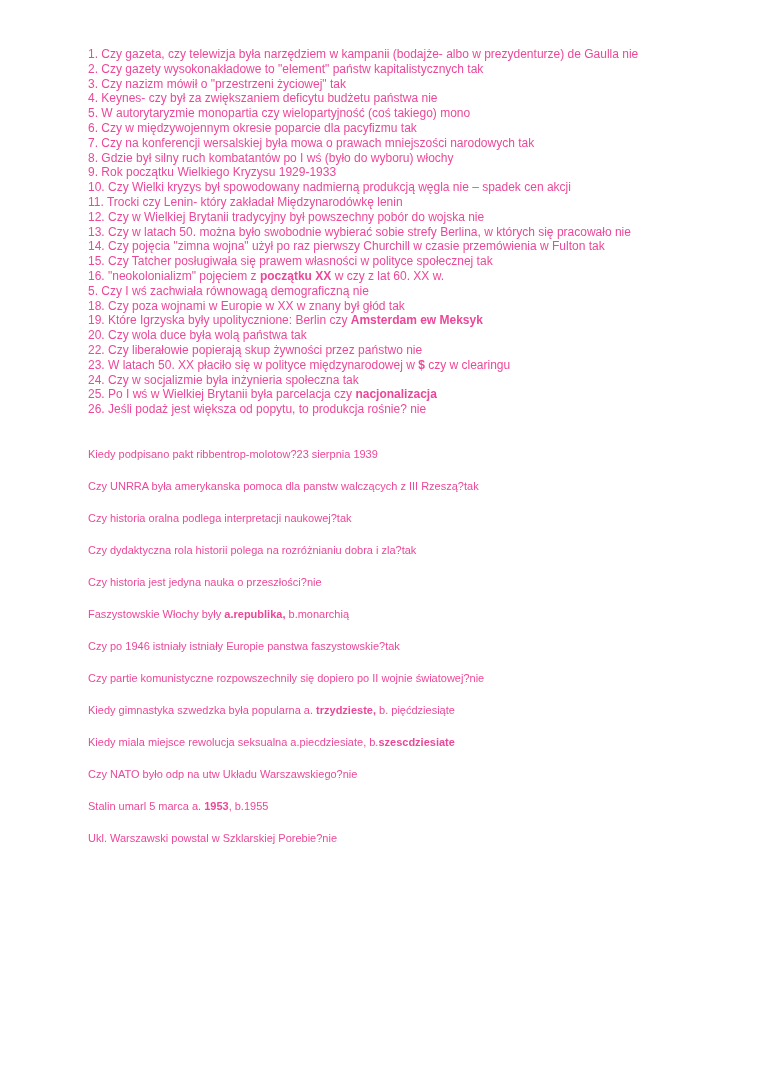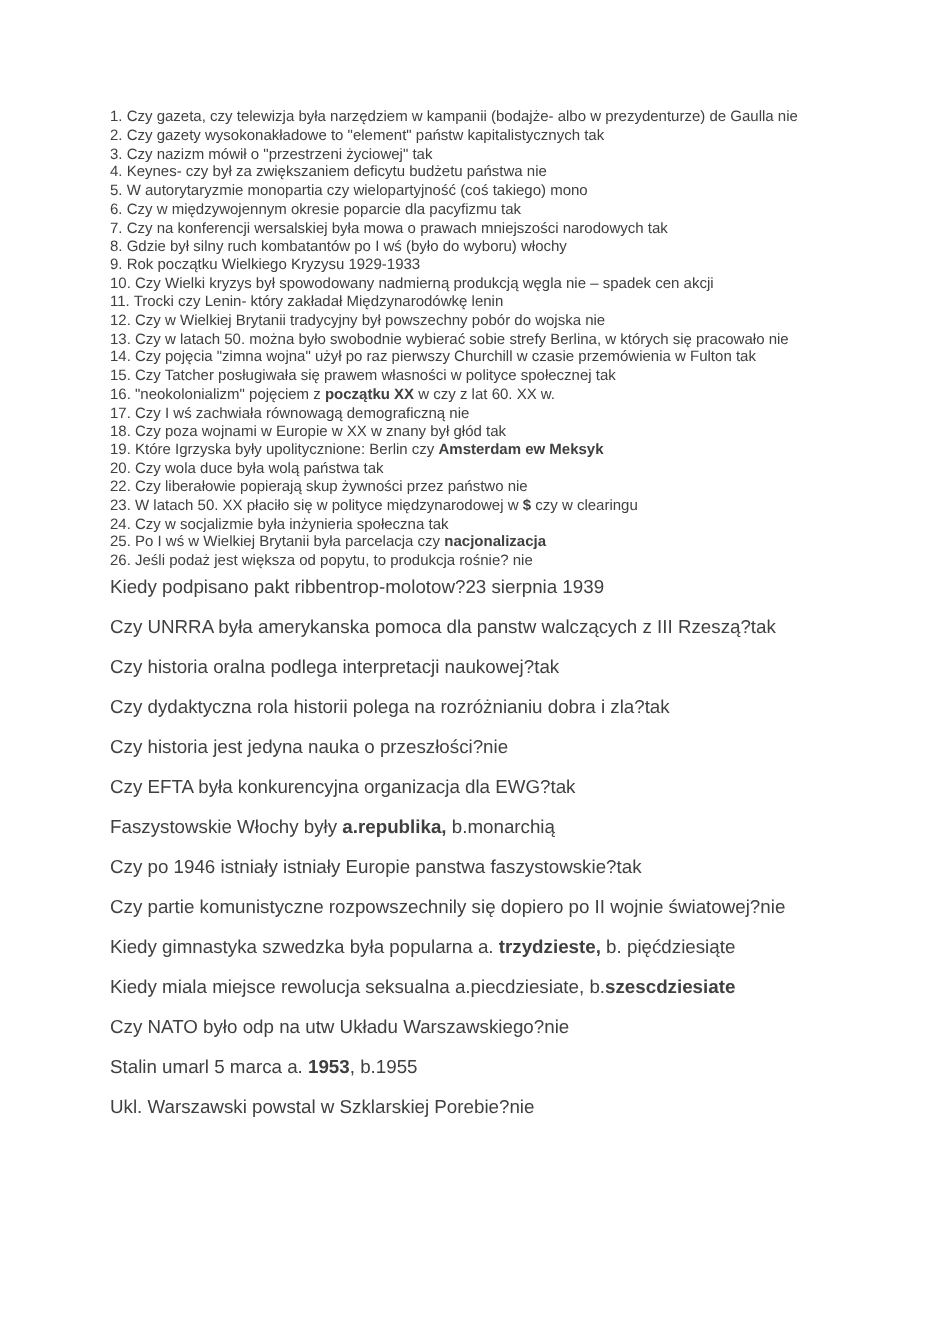--- a/index.html
+++ b/index.html
@@ -6,35 +6,35 @@
     margin: 0;
     padding: 0;
     background: #ffffff;
   }
   .page {
     position: relative;
     width: 760px;
     height: 1075px;
     background: #ffffff;
     box-sizing: border-box;
-    padding: 86px 72px 40px 88px;
+    padding: 47px 72px 40px 88px;
     font-family: "Liberation Sans", sans-serif;
-    color: #404040;
+    color: #ec4899;
     overflow: hidden;
   }
   .question-list {
     font-size: 12px;
     line-height: 14.8px;
   }
   .q-line {
     white-space: nowrap;
   }
   .paragraph-section {
-    margin-top: 4px;
-    font-size: 15px;
+    margin-top: 28px;
+    font-size: 11px;
     line-height: 19px;
   }
   .p-line {
     margin: 0 0 13px 0;
     white-space: nowrap;
   }
   .b {
     font-weight: bold;
   }
 </style>
@@ -52,37 +52,36 @@
       <div class="q-line"><span>7. Czy na konferencji wersalskiej była mowa o prawach mniejszości narodowych tak</span></div>
       <div class="q-line"><span>8. Gdzie był silny ruch kombatantów po I wś (było do wyboru) włochy</span></div>
       <div class="q-line"><span>9. Rok początku Wielkiego Kryzysu 1929-1933</span></div>
       <div class="q-line"><span>10. Czy Wielki kryzys był spowodowany nadmierną produkcją węgla nie – spadek cen akcji</span></div>
       <div class="q-line"><span>11. Trocki czy Lenin- który zakładał Międzynarodówkę lenin</span></div>
       <div class="q-line"><span>12. Czy w Wielkiej Brytanii tradycyjny był powszechny pobór do wojska nie</span></div>
       <div class="q-line"><span>13. Czy w latach 50. można było swobodnie wybierać sobie strefy Berlina, w których się pracowało nie</span></div>
       <div class="q-line"><span>14. Czy pojęcia "zimna wojna" użył po raz pierwszy Churchill w czasie przemówienia w Fulton tak</span></div>
       <div class="q-line"><span>15. Czy Tatcher posługiwała się prawem własności w polityce społecznej tak</span></div>
       <div class="q-line"><span>16. "neokolonializm" pojęciem z </span><span class="b">początku XX</span><span> w czy z lat 60. XX w.</span></div>
-      <div class="q-line"><span>17. Czy I wś zachwiała równowagą demograficzną nie</span></div>
+      <div class="q-line"><span>5. Czy I wś zachwiała równowagą demograficzną nie</span></div>
       <div class="q-line"><span>18. Czy poza wojnami w Europie w XX w znany był głód tak</span></div>
       <div class="q-line"><span>19. Które Igrzyska były upolitycznione: Berlin czy </span><span class="b">Amsterdam ew Meksyk</span></div>
       <div class="q-line"><span>20. Czy wola duce była wolą państwa tak</span></div>
       <div class="q-line"><span>22. Czy liberałowie popierają skup żywności przez państwo nie</span></div>
       <div class="q-line"><span>23. W latach 50. XX płaciło się w polityce międzynarodowej w </span><span class="b">$</span><span> czy w clearingu</span></div>
       <div class="q-line"><span>24. Czy w socjalizmie była inżynieria społeczna tak</span></div>
       <div class="q-line"><span>25. Po I wś w Wielkiej Brytanii była parcelacja czy </span><span class="b">nacjonalizacja</span></div>
       <div class="q-line"><span>26. Jeśli podaż jest większa od popytu, to produkcja rośnie? nie</span></div>
     </div>
   <div class="paragraph-section">
       <div class="p-line"><span>Kiedy podpisano pakt ribbentrop-molotow?23 sierpnia 1939</span></div>
       <div class="p-line"><span>Czy UNRRA była amerykanska pomoca dla panstw walczących z III Rzeszą?tak</span></div>
       <div class="p-line"><span>Czy historia oralna podlega interpretacji naukowej?tak</span></div>
       <div class="p-line"><span>Czy dydaktyczna rola historii polega na rozróżnianiu dobra i zla?tak</span></div>
       <div class="p-line"><span>Czy historia jest jedyna nauka o przeszłości?nie</span></div>
-      <div class="p-line"><span>Czy EFTA była konkurencyjna organizacja dla EWG?tak</span></div>
       <div class="p-line"><span>Faszystowskie Włochy były </span><span class="b">a.republika,</span><span> b.monarchią</span></div>
       <div class="p-line"><span>Czy po 1946 istniały istniały Europie panstwa faszystowskie?tak</span></div>
       <div class="p-line"><span>Czy partie komunistyczne rozpowszechnily się dopiero po II wojnie światowej?nie</span></div>
       <div class="p-line"><span>Kiedy gimnastyka szwedzka była popularna a. </span><span class="b">trzydzieste,</span><span> b. pięćdziesiąte</span></div>
       <div class="p-line"><span>Kiedy miala miejsce rewolucja seksualna a.piecdziesiate, b.</span><span class="b">szescdziesiate</span></div>
       <div class="p-line"><span>Czy NATO było odp na utw Układu Warszawskiego?nie</span></div>
       <div class="p-line"><span>Stalin umarl 5 marca a. </span><span class="b">1953</span><span>, b.1955</span></div>
       <div class="p-line"><span>Ukl. Warszawski powstal w Szklarskiej Porebie?nie</span></div>
     </div>
 </div>

